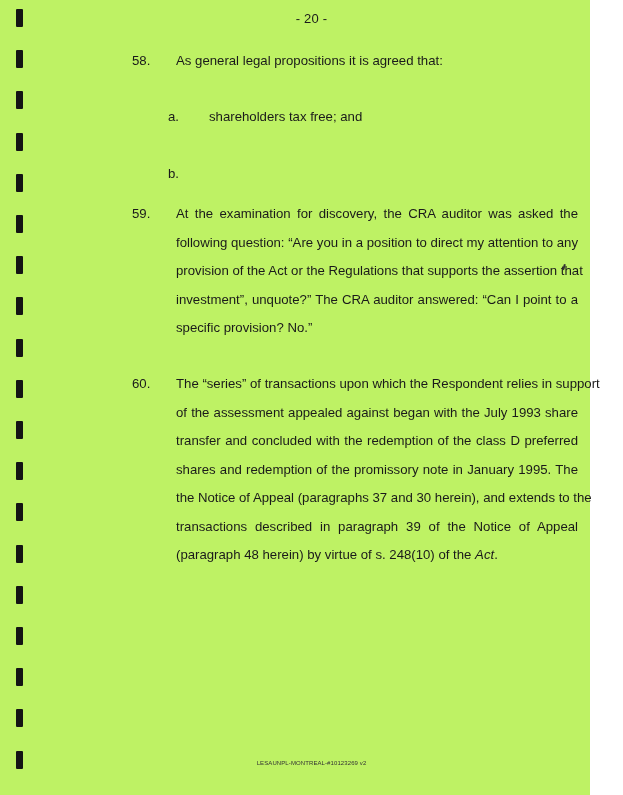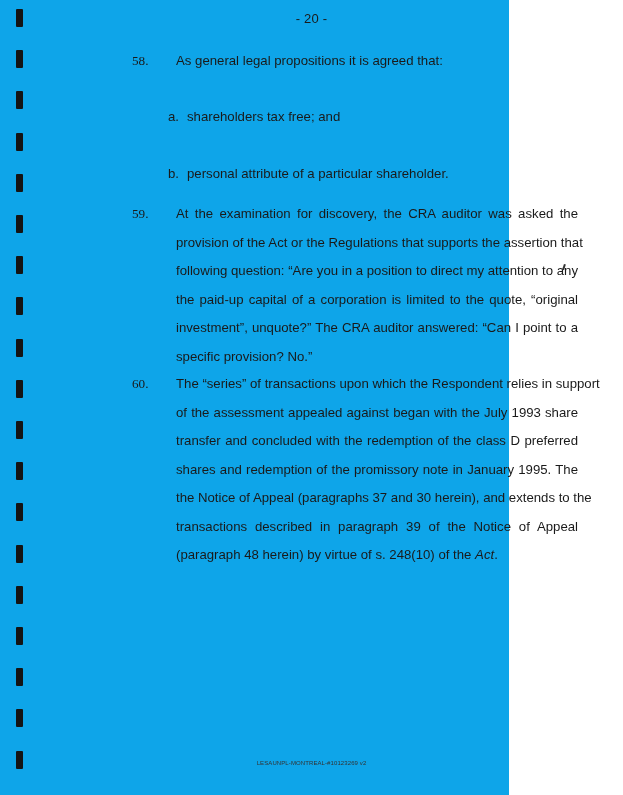--- a/index.html
+++ b/index.html
@@ -11,22 +11,22 @@
       width: 623px;
       height: 795px;
       position: relative;
       overflow: hidden;
       font-family: "Liberation Sans", sans-serif;
       color: #1a1a1a;
     }
     .page {
       position: absolute;
       left: 0; top: 0;
-      width: 509px; height: 795px;
-      background: #0ea5e9;
+      width: 590px; height: 795px;
+      background: #bef264;
     }
     .binding-mark {
       position: absolute;
       left: 16px;
       width: 7px;
       height: 18px;
       background: #141414;
       border-radius: 1px;
     }
     .page-number {
@@ -40,21 +40,20 @@
     }
     .para {
       position: absolute;
       font-size: 13.2px;
       line-height: 28.5px;
     }
     .para .num {
       position: absolute;
       left: 0;
       top: 0;
-      font-family: Liberation Serif, serif;
     }
     .para .body {
       position: absolute;
       left: 44px;
       top: 0;
       width: 402px;
       text-align: justify;
     }
     .para .line {
       display: block;
@@ -84,20 +83,21 @@
     }
     .sub .line {
       display: block;
       text-align: justify;
       text-align-last: justify;
       white-space: nowrap;
       height: 28.5px;
     }
     .sub .line.last {
       text-align-last: left;
+      margin-left: 22px;
     }
     .footer {
       position: absolute;
       top: 760px;
       left: 0;
       width: 623px;
       text-align: center;
       font-size: 6px;
       letter-spacing: 0.1px;
       color: #333;
@@ -152,31 +152,29 @@
   <div class="sub" style="left:168px; top:103px;">
     <span class="letter">a.</span>
     <div class="body">
       <span class="line last">shareholders tax free; and</span>
     </div>
   </div>
 
   <div class="sub" style="left:168px; top:160px;">
     <span class="letter">b.</span>
     <div class="body">
-      <span class="line last">personal attribute of a particular shareholder.</span>
     </div>
   </div>
 
   <div class="para" style="left:132px; top:200px;">
     <span class="num">59.</span>
     <div class="body">
       <span class="line">At the examination for discovery, the CRA auditor was asked the</span>
+      <span class="line">following question: “Are you in a position to direct my attention to any</span>
       <span class="line">provision of the Act or the Regulations that supports the assertion that</span>
-      <span class="line">following question: “Are you in a position to direct my attention to any</span>
-      <span class="line">the paid-up capital of a corporation is limited to the quote, “original</span>
       <span class="line">investment”, unquote?”  The CRA auditor answered: “Can I point to a</span>
       <span class="line last">specific provision? No.”</span>
     </div>
   </div>
 
   <div class="para" style="left:132px; top:370px;">
     <span class="num">60.</span>
     <div class="body">
       <span class="line">The “series” of transactions upon which the Respondent relies in support</span>
       <span class="line">of the assessment appealed against began with the July 1993 share</span>

